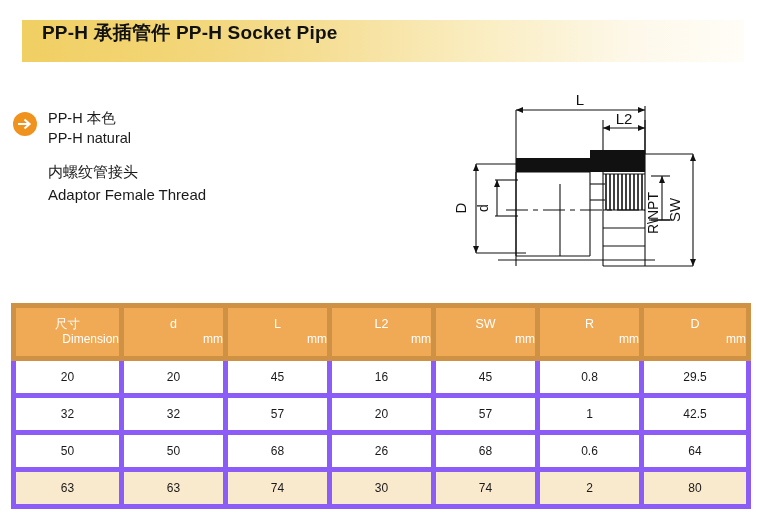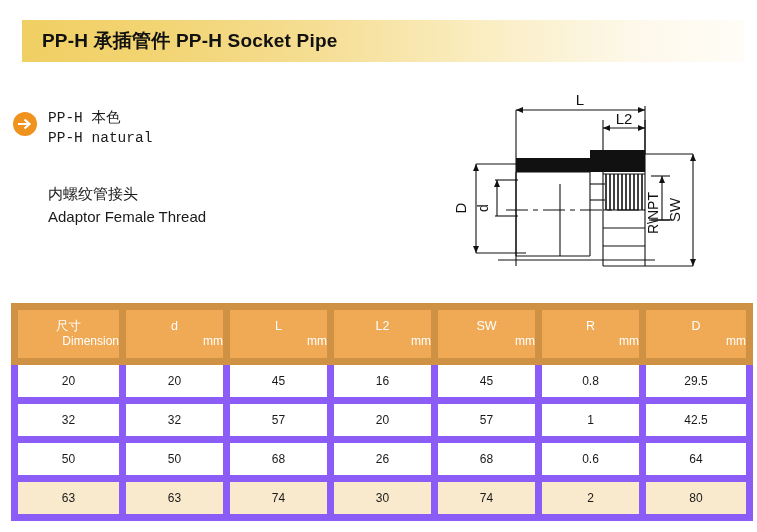--- a/index.html
+++ b/index.html
@@ -23,21 +23,20 @@
     width: 722px;
     height: 42px;
     background: linear-gradient(to right,
         #f0cf63 0%,
         #f2d472 18%,
         #f5dd92 40%,
         #faeec4 65%,
         #fdf8ea 85%,
         #fffdf7 100%);
     display: flex;
-    align-items: center;
   }
   .title-text {
     font-size: 19px;
     font-weight: bold;
     color: #111111;
     letter-spacing: .2px;
     padding-left: 20px;
     white-space: nowrap;
   }
 
@@ -52,30 +51,30 @@
     display: flex;
     align-items: flex-start;
   }
   .arrow-icon {
     width: 26px;
     height: 26px;
     flex: 0 0 26px;
     margin-top: 3px;
     margin-right: 10px;
   }
-  .desc-lines { line-height: 20px; font-family: Liberation Mono, monospace; }
+  .desc-lines { line-height: 20px; }
   .desc-line {
     font-size: 14.5px;
     color: #1a1a1a;
     white-space: nowrap;
   }
   .desc-block-2 {
     position: absolute;
     left: 48px;
-    top: 182px;
+    top: 160px;
     line-height: 23px;
   }
   .desc-line-2 {
     font-size: 15px;
     color: #1a1a1a;
     white-space: nowrap;
   }
 
   
   .drawing {
@@ -90,21 +89,21 @@
   
   .spec-table {
     position: absolute;
     left: 11px;
     top: 303px;
     width: 735px;
     border-collapse: collapse;
     table-layout: fixed;
   }
   .spec-table th, .spec-table td {
-    border: 7px solid #8b5cf6;
+    border: 5px solid #8b5cf6;
     text-align: center;
     font-size: 12px;
     color: #1a1a1a;
   }
   .spec-table thead th {
     background: #f0a955;
     color: #ffffff;
     font-weight: normal;
     height: 42px;
     padding: 3px 0;

